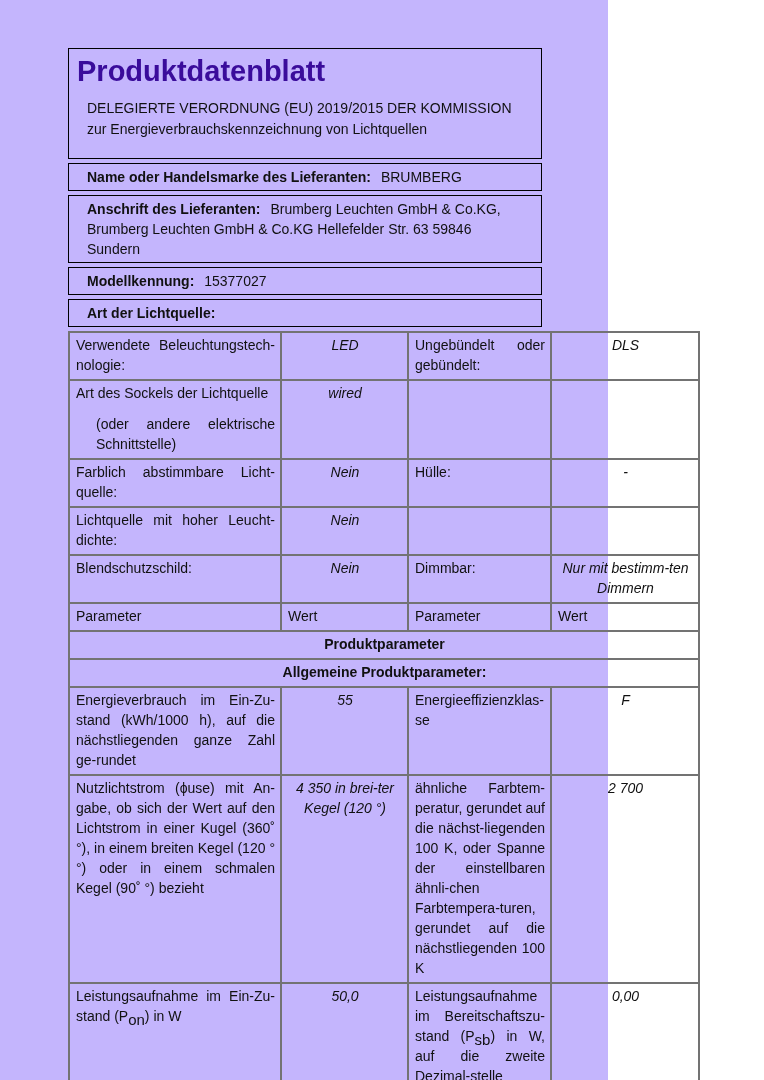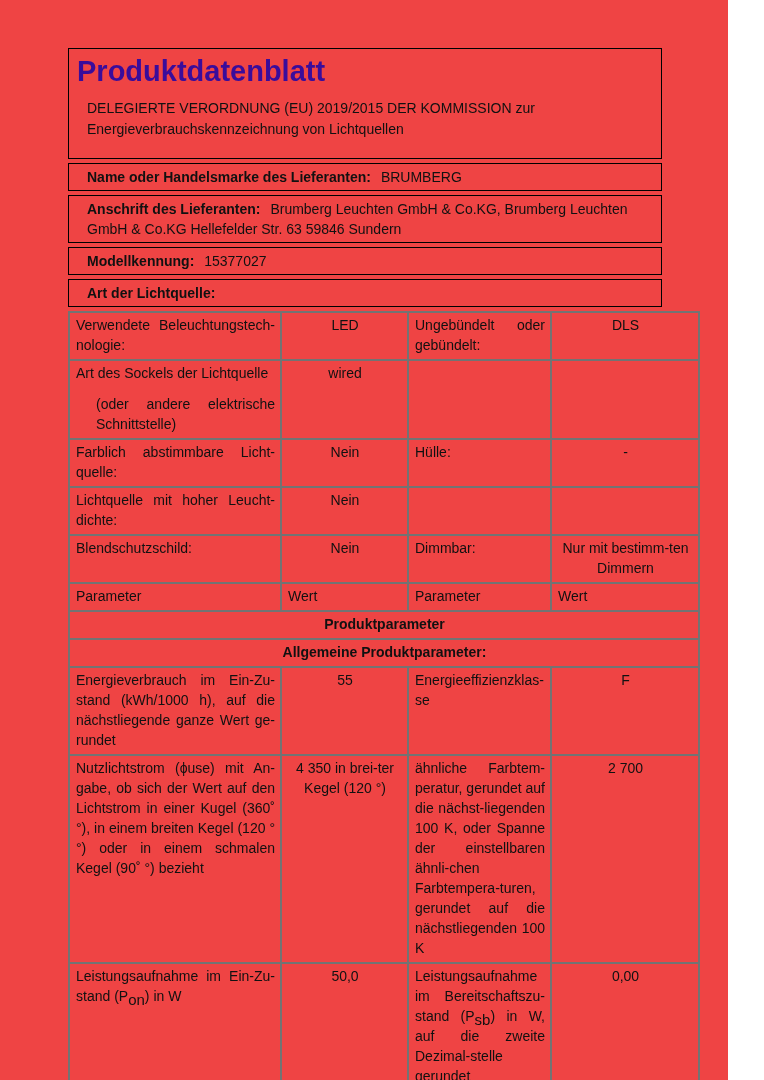--- a/index.html
+++ b/index.html
@@ -3,25 +3,25 @@
 <meta charset="utf-8">
 <style>
   * { box-sizing: border-box; }
   html, body { margin: 0; padding: 0; background: #ffffff; }
   body {
     font-family: "Liberation Sans", sans-serif;
     color: #111111;
     width: 764px;
   }
   .page {
-    width: 728px;
+    width: 608px;
     height: 1080px;
     padding: 48px 66px 0 68px;
     position: relative;
-    background: #ef4444;
+    background: #c4b5fd;
   }
   .box {
     border: 1px solid #000;
     margin-bottom: 4px;
     padding: 3px 18px;
     font-size: 14px;
     line-height: 20px;
   }
   .title-box { padding: 5px 8px 8px 8px; }
   h1.doc-title {
@@ -46,21 +46,21 @@
     table-layout: fixed;
     font-size: 14px;
     line-height: 20px;
   }
   table.param-table td {
     border: 2px solid #737373;
     vertical-align: top;
     padding: 2px 5px 4px 6px;
   }
   td.p { text-align: justify; }
-  td.w { text-align: center; }
+  td.w { text-align: center; font-style: italic; }
   td.span-head {
     text-align: center;
     font-weight: bold;
     padding: 2px 5px 3px 5px;
   }
   td.colhead { font-weight: normal; text-align: left; }
   .para2 { margin-top: 11px; margin-left: 20px; }
   sub { font-size: 15px; line-height: 0; }
 </style>
 </head>
@@ -144,21 +144,21 @@
 
       <tr>
         <td class="span-head" colspan="4">Produktparameter</td>
       </tr>
 
       <tr>
         <td class="span-head" colspan="4">Allgemeine Produktparameter:</td>
       </tr>
 
       <tr>
-        <td class="p">Energieverbrauch im Ein-Zu-stand (kWh/1000 h), auf die nächstliegende ganze Wert ge-rundet</td>
+        <td class="p">Energieverbrauch im Ein-Zu-stand (kWh/1000 h), auf die nächstliegenden ganze Zahl ge-rundet</td>
         <td class="w">55</td>
         <td class="p">Energieeffizienzklas-se</td>
         <td class="w">F</td>
       </tr>
       <tr>
         <td class="p">Nutzlichtstrom (ϕuse) mit An-gabe, ob sich der Wert auf den Lichtstrom in einer Kugel (360˚ °), in einem breiten Kegel (120 °°) oder in einem schmalen Kegel (90˚ °) bezieht</td>
         <td class="w">4 350 in brei-ter Kegel (120 °)</td>
         <td class="p">ähnliche Farbtem-peratur, gerundet auf die nächst-liegenden 100 K, oder Spanne der einstellbaren ähnli-chen Farbtempera-turen, gerundet auf die nächstliegenden 100 K</td>
         <td class="w">2 700</td>
       </tr>

